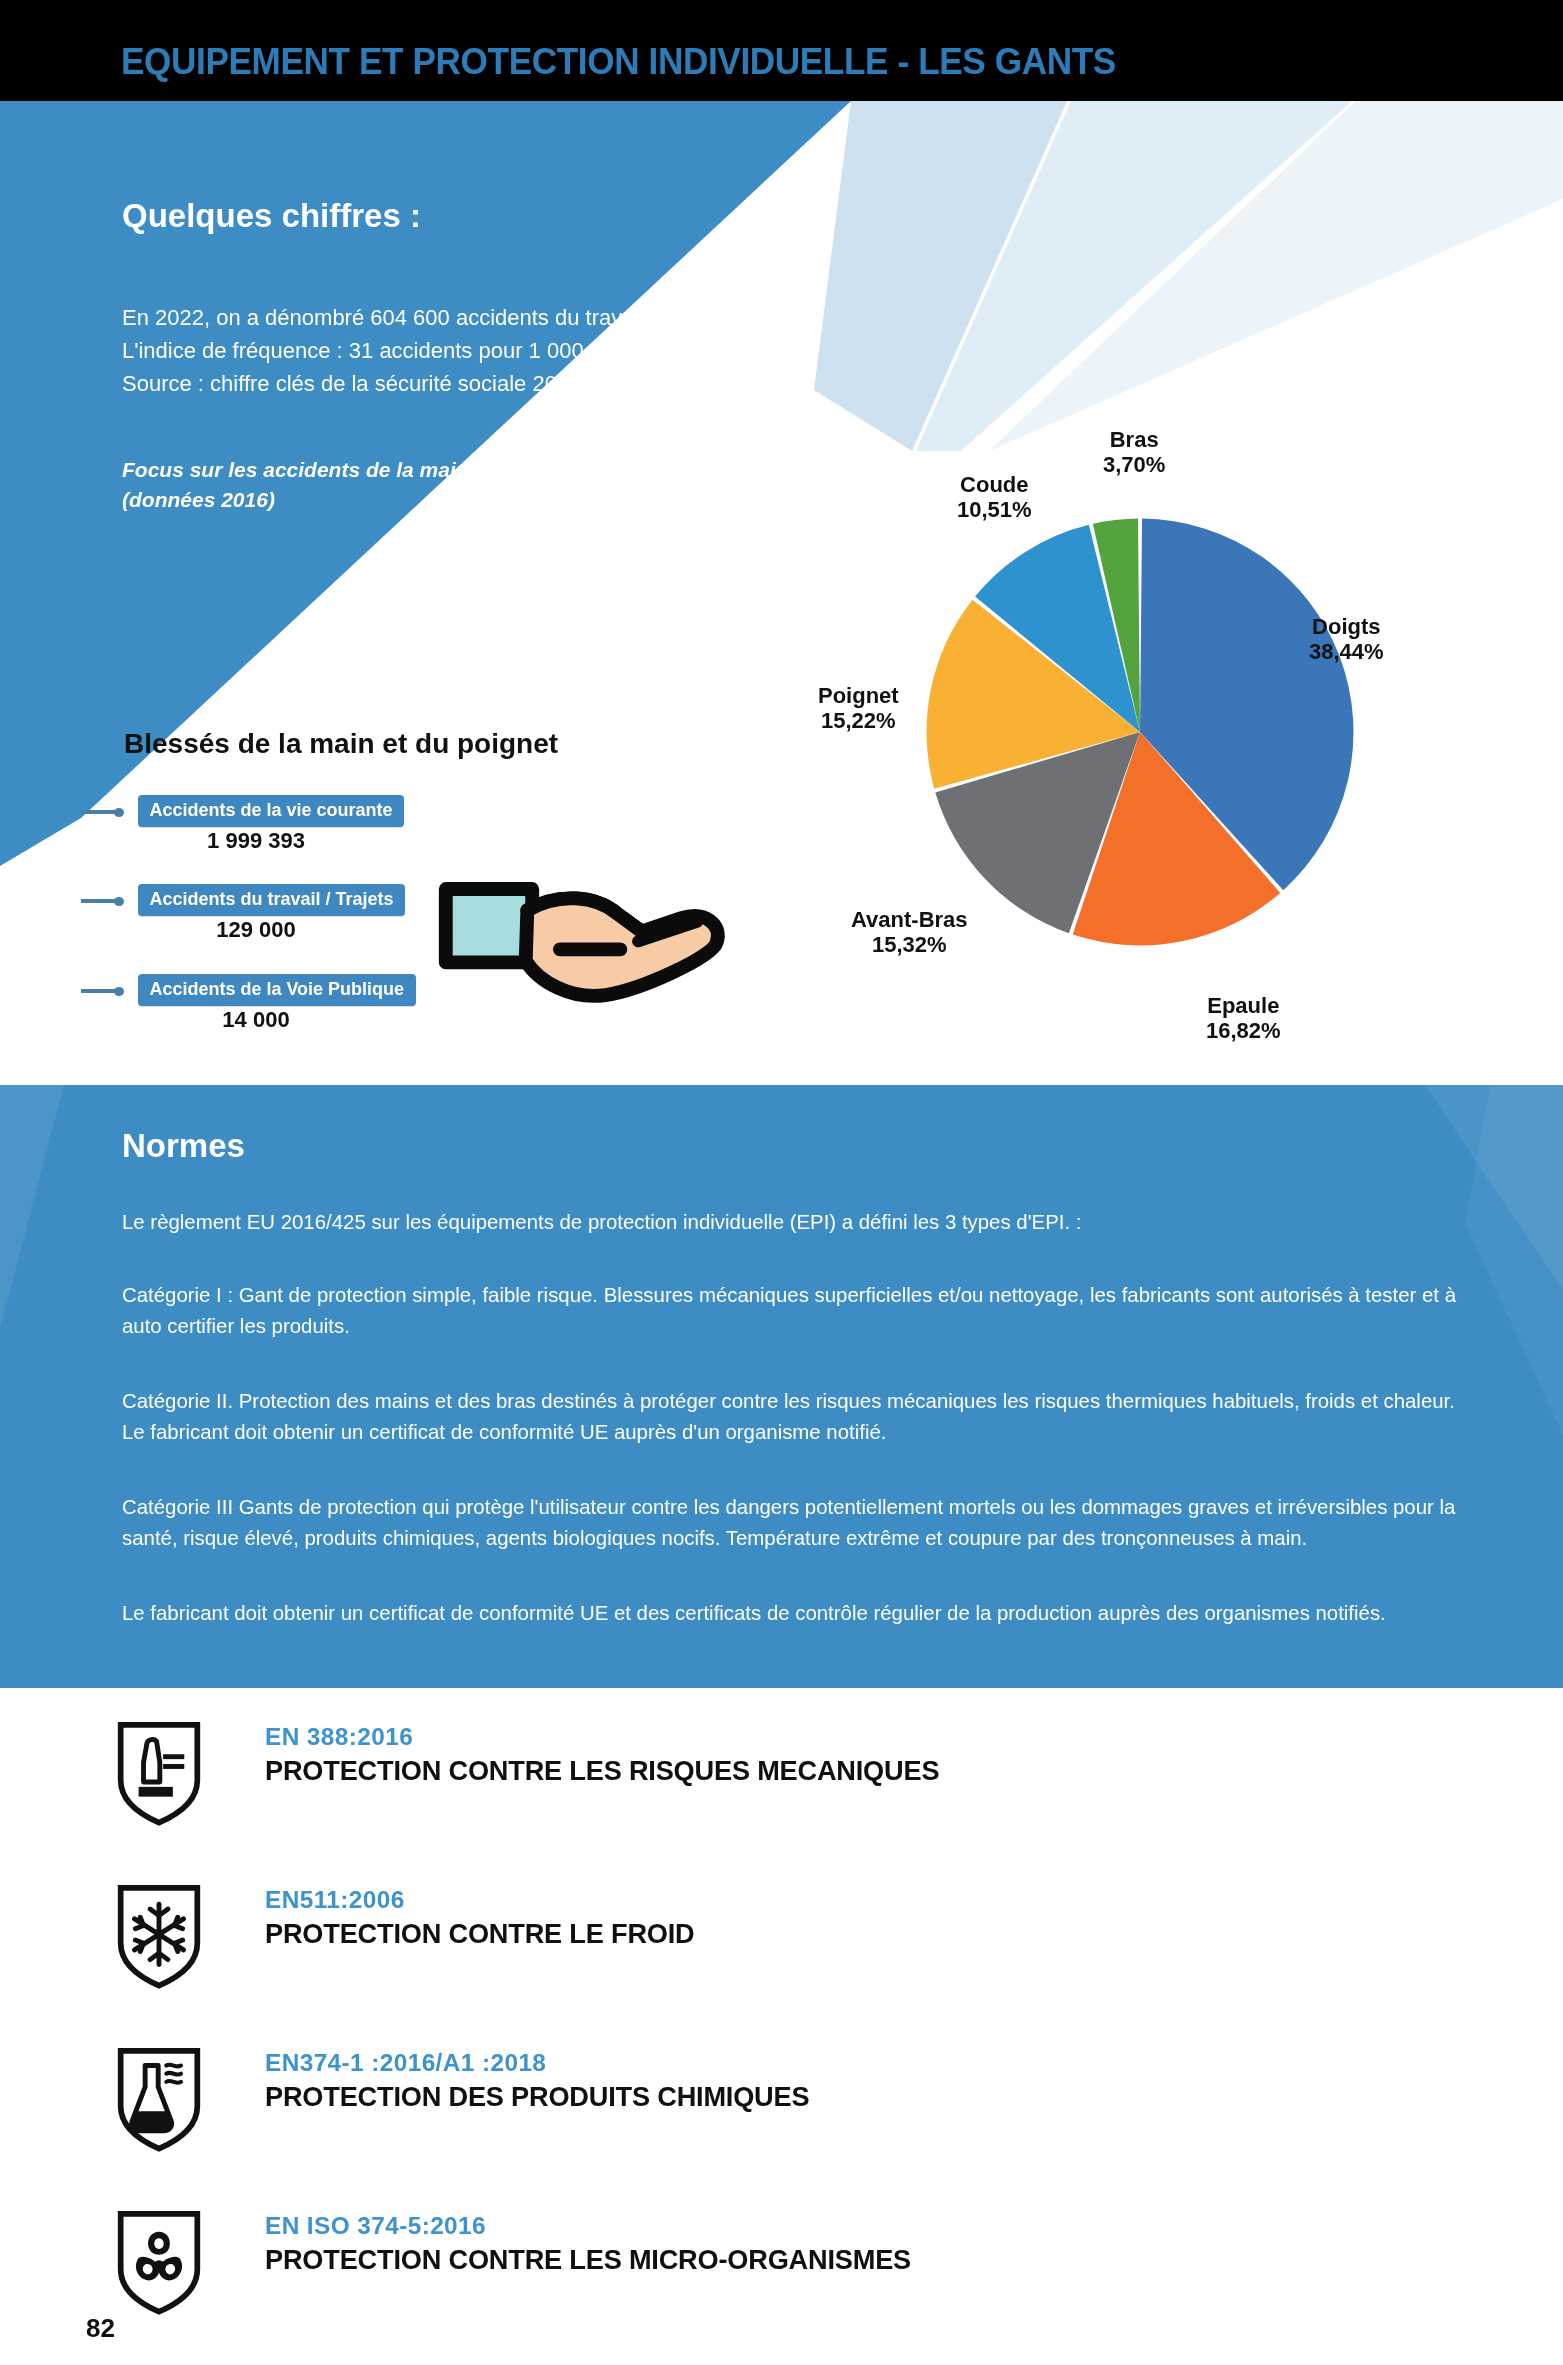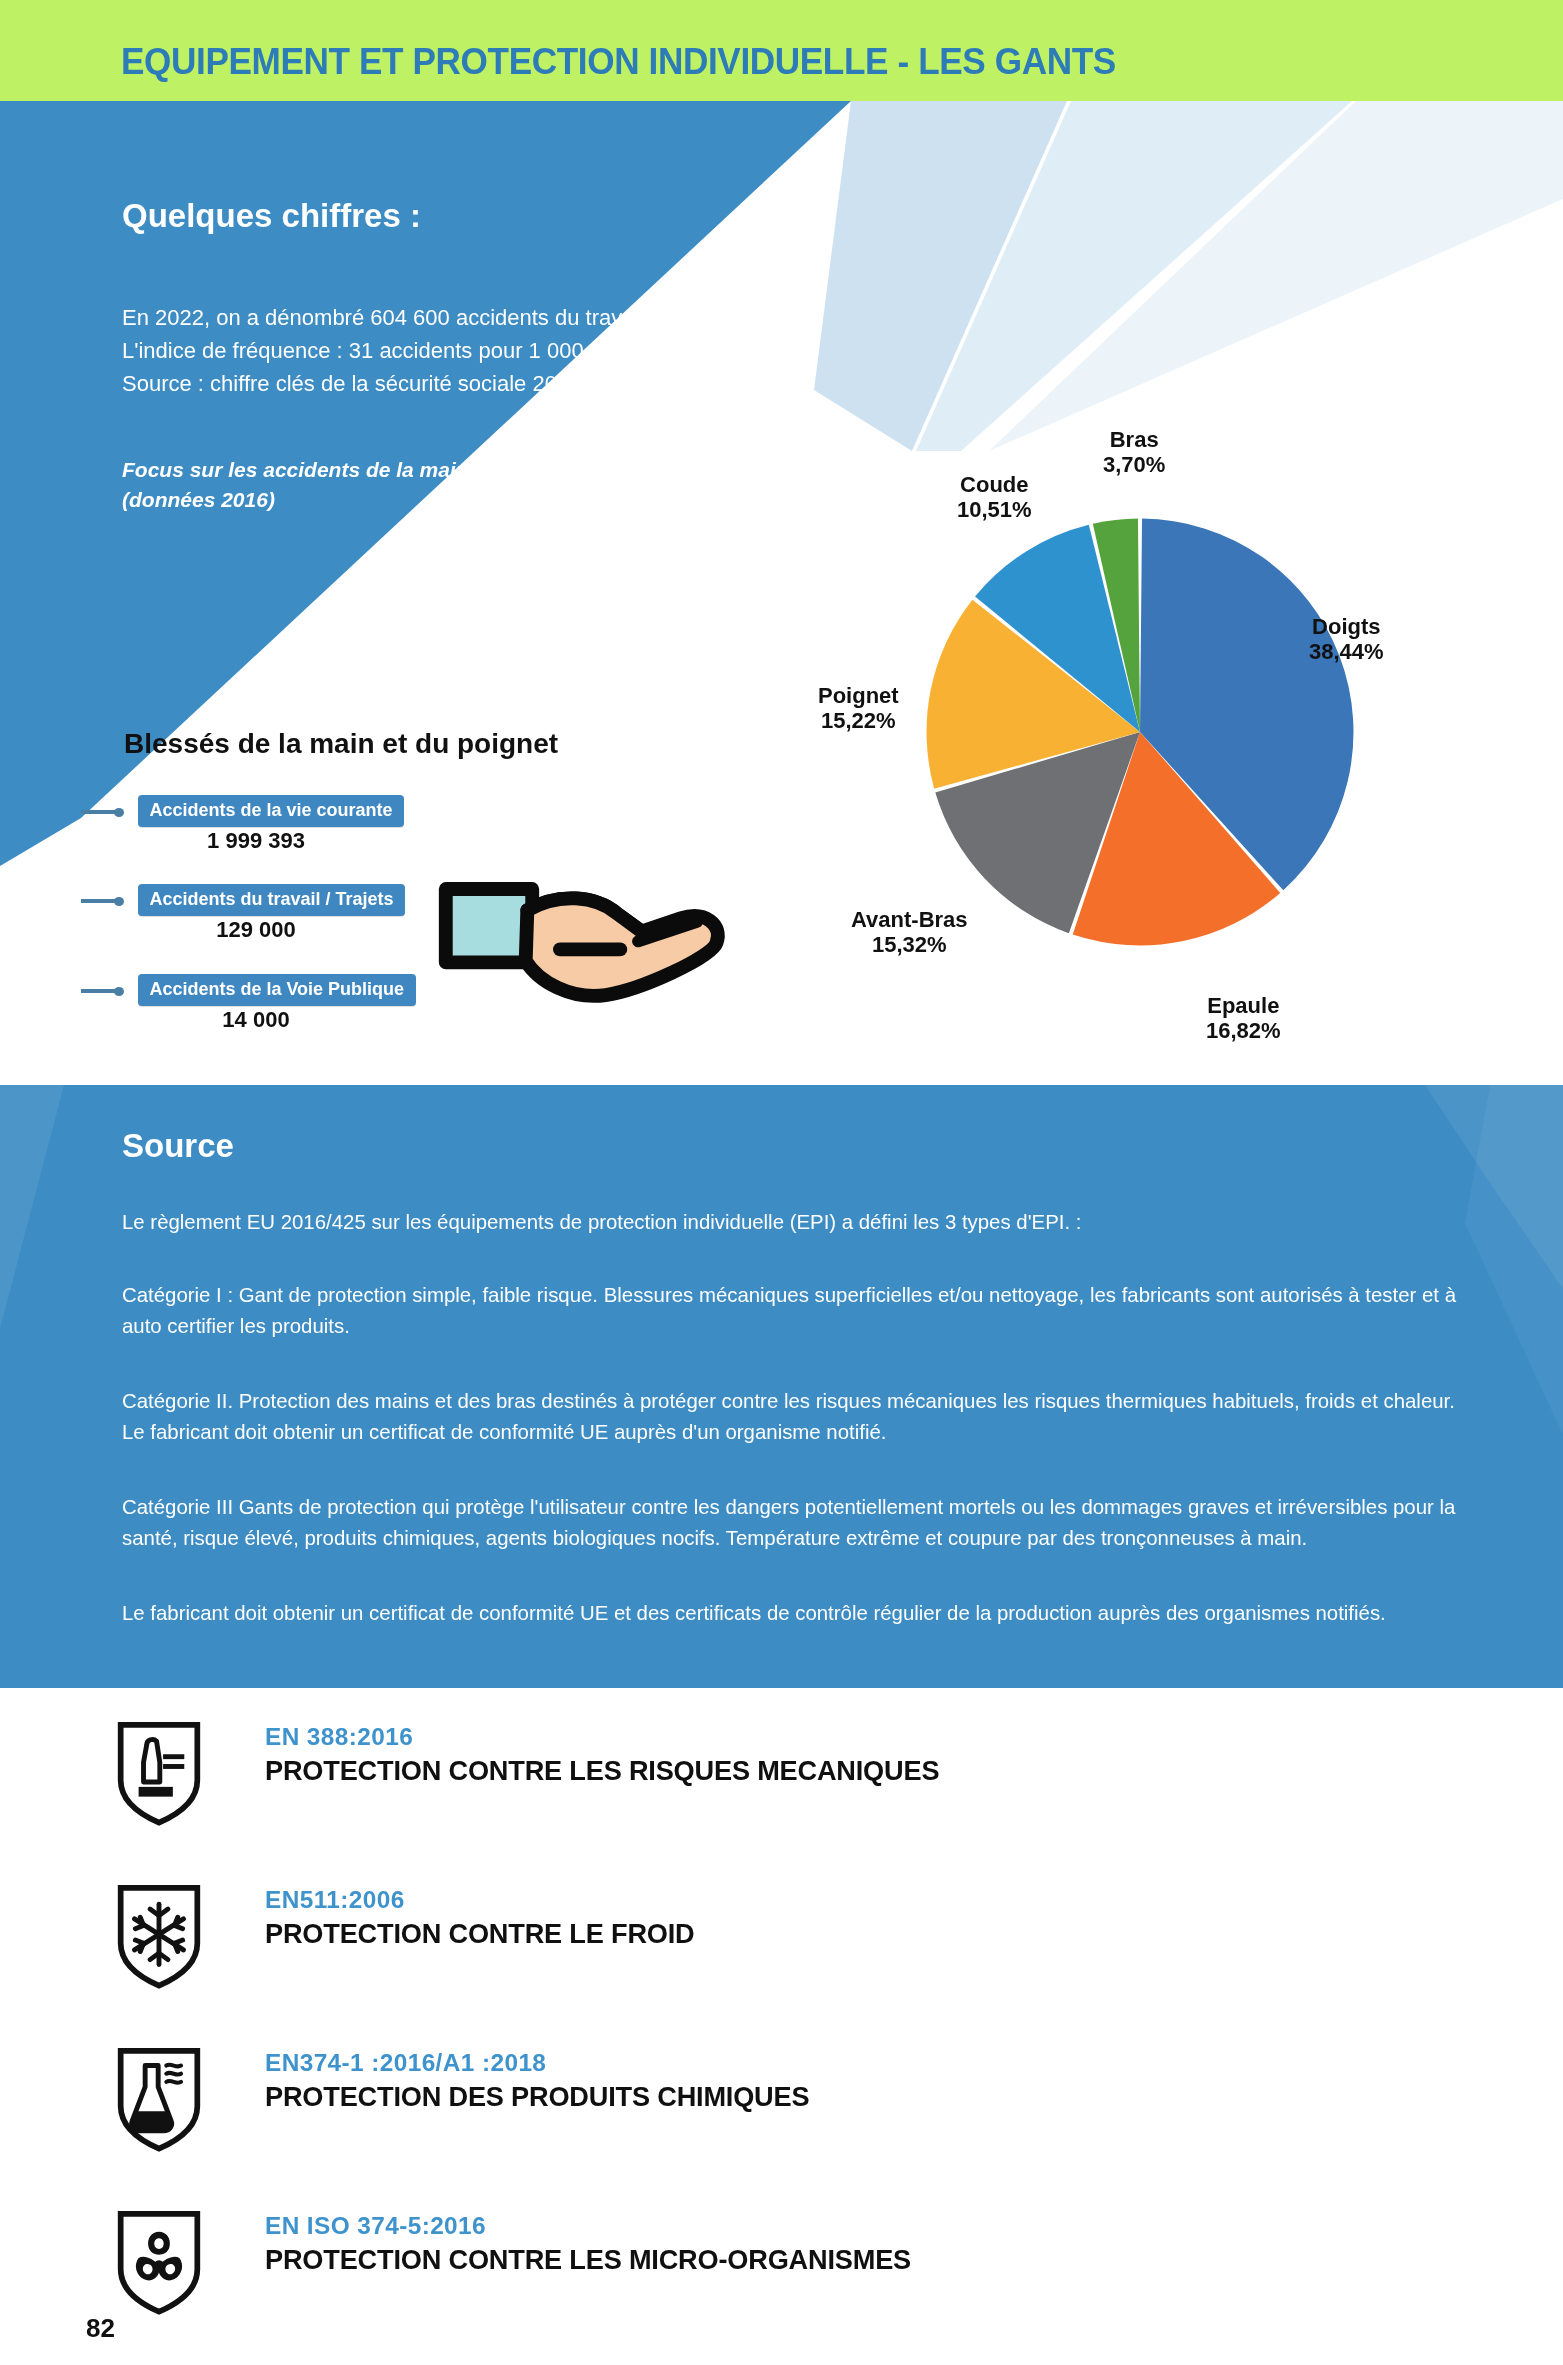--- a/index.html
+++ b/index.html
@@ -6,21 +6,21 @@
   html,body { background:#ffffff; }
   body {
     width:1563px; height:2366px; position:relative; overflow:hidden;
     font-family:"Liberation Sans", sans-serif;
     color:#1a1a1a;
   }
 
   
   #header {
     position:absolute; left:0; top:0; width:1563px; height:127px;
-    background:#bef264;
+    background:#000000;
   }
   #page-title {
     position:absolute; left:121px; top:41px;
     font-size:37px; font-weight:bold; letter-spacing:-0.4px;
     color:#2d7cb8;
     font-family:"Liberation Sans", sans-serif;
     text-transform:uppercase;
     transform:scaleX(0.95); transform-origin:left center;
   }
 
@@ -265,21 +265,21 @@
     <div>3,70%</div>
   </div>
 
 </div>
 
 <div id="panel-normes">
   <div class="normes-chevron-left"></div>
   <div class="normes-chevron-right-a"></div>
   <div class="normes-chevron-right-b"></div>
 
-  <div id="normes-heading">Source</div>
+  <div id="normes-heading">Normes</div>
 
   <div class="normes-para" style="top:122px;">Le règlement EU 2016/425 sur les équipements de protection individuelle (EPI) a défini les 3 types d'EPI. :</div>
   <div class="normes-para" style="top:195px;">Catégorie I : Gant de protection simple, faible risque. Blessures mécaniques superficielles et/ou nettoyage, les fabricants sont autorisés à tester et à auto certifier les produits.</div>
   <div class="normes-para" style="top:301px;">Catégorie II. Protection des mains et des bras destinés à protéger contre les risques mécaniques les risques thermiques habituels, froids et chaleur. Le fabricant doit obtenir un certificat de conformité UE auprès d'un organisme notifié.</div>
   <div class="normes-para" style="top:407px;">Catégorie III Gants de protection qui protège l'utilisateur contre les dangers potentiellement mortels ou les dommages graves et irréversibles pour la santé, risque élevé, produits chimiques, agents biologiques nocifs. Température extrême et coupure par des tronçonneuses à main.</div>
   <div class="normes-para" style="top:513px;">Le fabricant doit obtenir un certificat de conformité UE et des certificats de contrôle régulier de la production auprès des organismes notifiés.</div>
 </div>
 
 <div id="standards">
 

